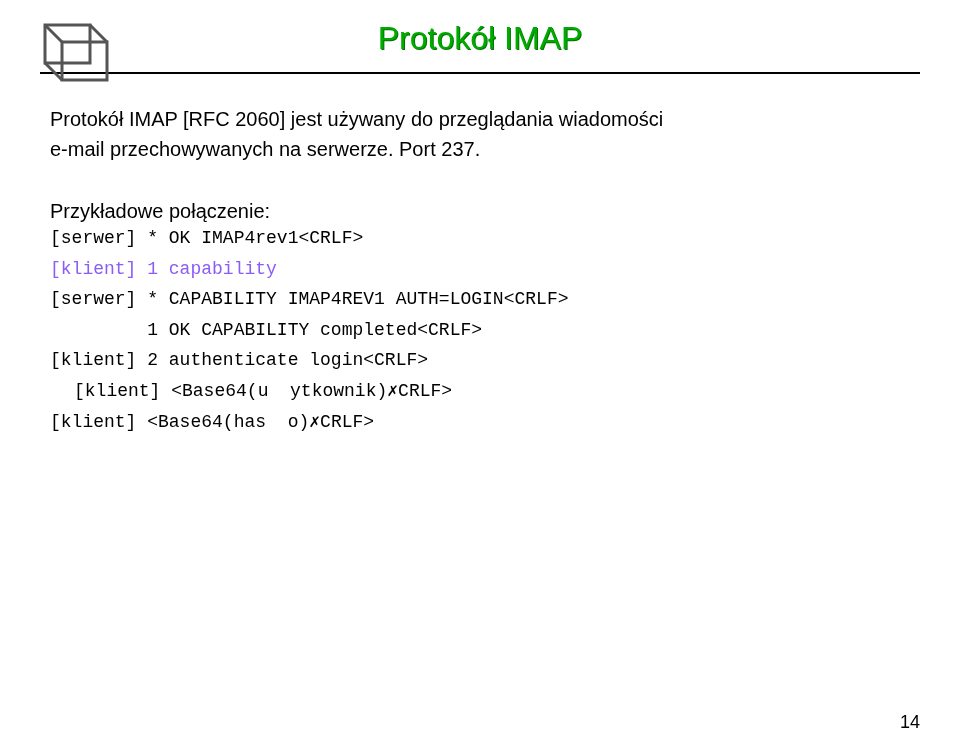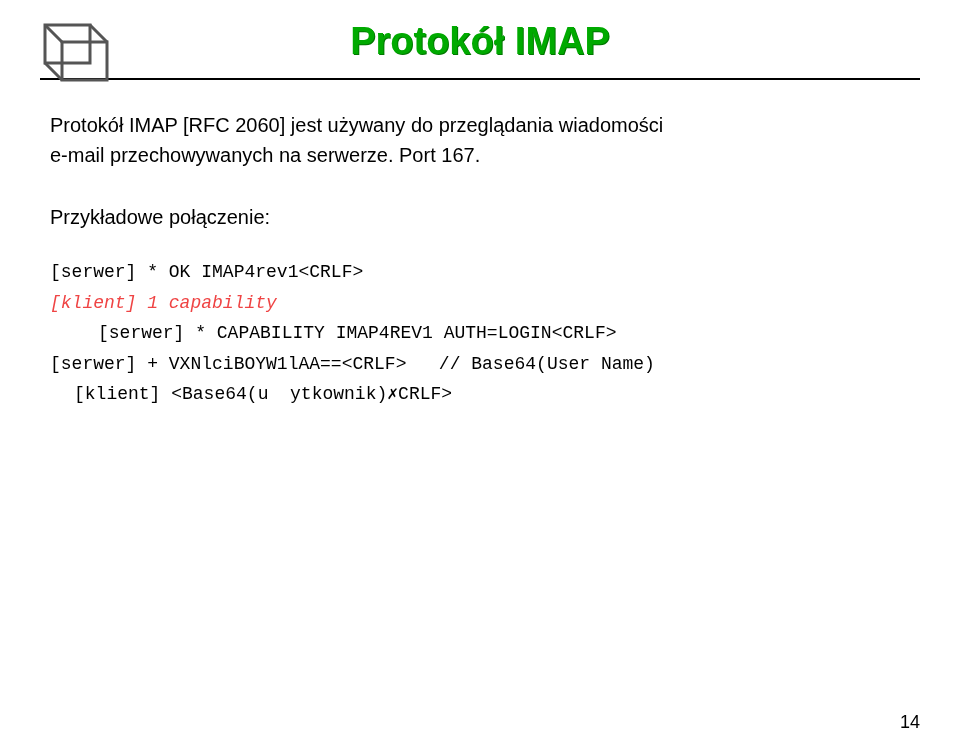--- a/index.html
+++ b/index.html
@@ -43,22 +43,22 @@
       width: 80px;
       height: 70px;
     }
 
     .logo-svg {
       width: 80px;
       height: 70px;
     }
 
     .page-title {
-      font-size: 38px;
-      font-weight: bold;
+      font-size: 32px;
+      font-weight: normal;
       color: #00aa00;
       text-align: right;
       font-family: Arial, sans-serif;
       text-shadow: 1px 1px 0px #007700;
     }
 
     
     .content {
       padding: 0 10px;
     }
@@ -67,21 +67,21 @@
       font-size: 20px;
       color: #000000;
       line-height: 1.5;
       margin-bottom: 36px;
       font-family: Arial, sans-serif;
     }
 
     .section-label {
       font-size: 20px;
       color: #000000;
-      margin-bottom: 28px;
+      margin-bottom: 0;
       font-family: Arial, sans-serif;
     }
 
     .code-block {
       font-family: 'Courier New', Courier, monospace;
       font-size: 18px;
       line-height: 1.7;
       color: #000000;
     }
 
@@ -120,30 +120,32 @@
       </svg>
     </div>
 
     <h1 class="page-title">Protokół IMAP</h1>
   </div>
 
   <div class="content">
 
     <div class="intro-text">
       <span>Protokół IMAP [RFC 2060] jest używany do przeglądania wiadomości</span><br>
-      <span>e-mail przechowywanych na serwerze. Port 167.</span>
+      <span>e-mail przechowywanych na serwerze. Port 237.</span>
     </div>
 
     <div class="section-label">Przykładowe połączenie:</div>
 
     <div class="code-block">
       <span class="code-line"><span style="color:#000;">[serwer] * OK IMAP4rev1&lt;CRLF&gt;</span></span>
-      <span class="code-line"><span style="color:#ef4444;font-style:italic;">[klient] 1 capability</span></span>
-      <span class="code-line"><span style="color:#000;margin-left:48px;">[serwer] * CAPABILITY IMAP4REV1 AUTH=LOGIN&lt;CRLF&gt;</span></span>
-      <span class="code-line"><span style="color:#000;">[serwer] + VXNlciBOYW1lAA==&lt;CRLF&gt;   // Base64(User Name)</span></span>
+      <span class="code-line"><span style="color:#8b5cf6;">[klient] 1 capability</span></span>
+      <span class="code-line"><span style="color:#000;">[serwer] * CAPABILITY IMAP4REV1 AUTH=LOGIN&lt;CRLF&gt;</span></span>
+      <span class="code-line"><span style="color:#000;">         1 OK CAPABILITY completed&lt;CRLF&gt;</span></span>
+      <span class="code-line"><span style="color:#000;">[klient] 2 authenticate login&lt;CRLF&gt;</span></span>
       <span class="code-line"><span style="color:#000;margin-left:24px;">[klient] &lt;Base64(u  ytkownik)✗CRLF&gt;</span></span>
+      <span class="code-line"><span style="color:#000;">[klient] &lt;Base64(has  o)✗CRLF&gt;</span></span>
     </div>
 
   </div>
 
   <div class="page-number">14</div>
 
 </div>
 
 </body></html>

